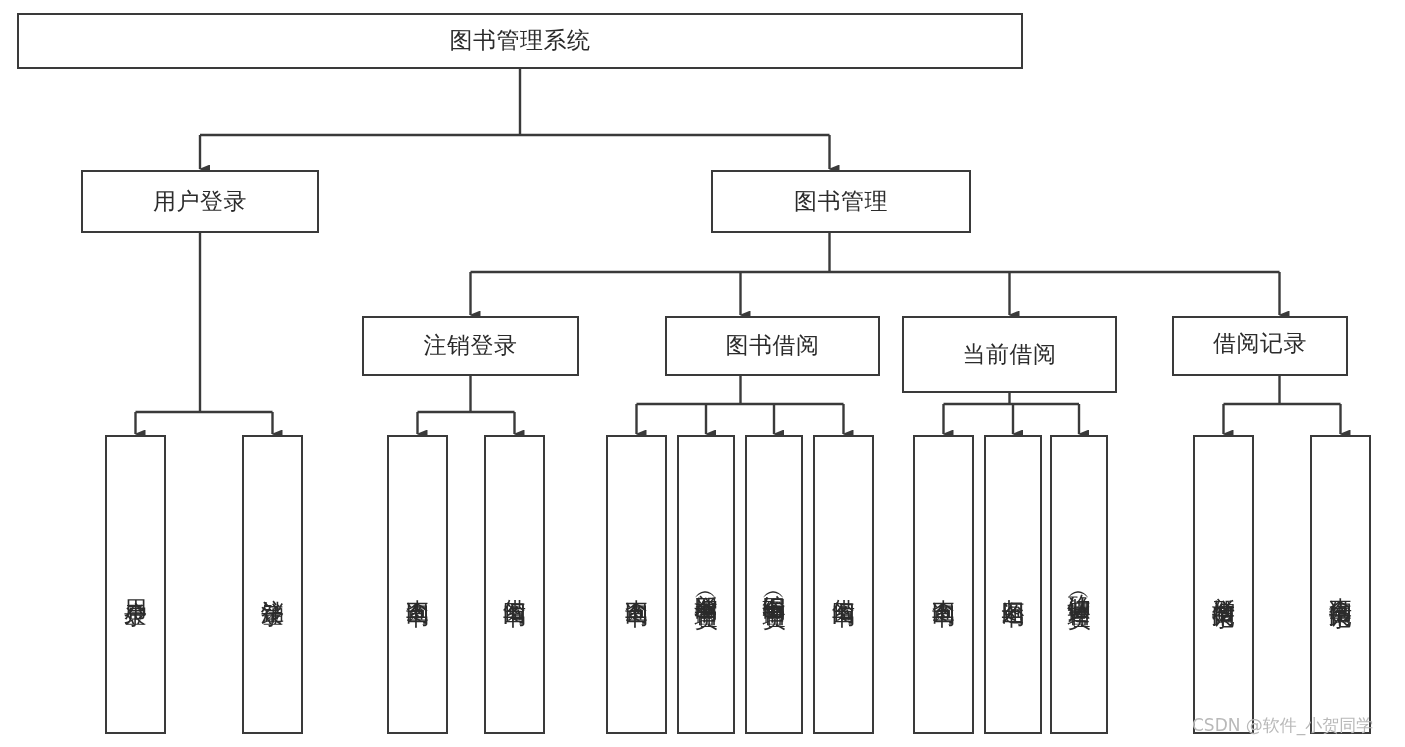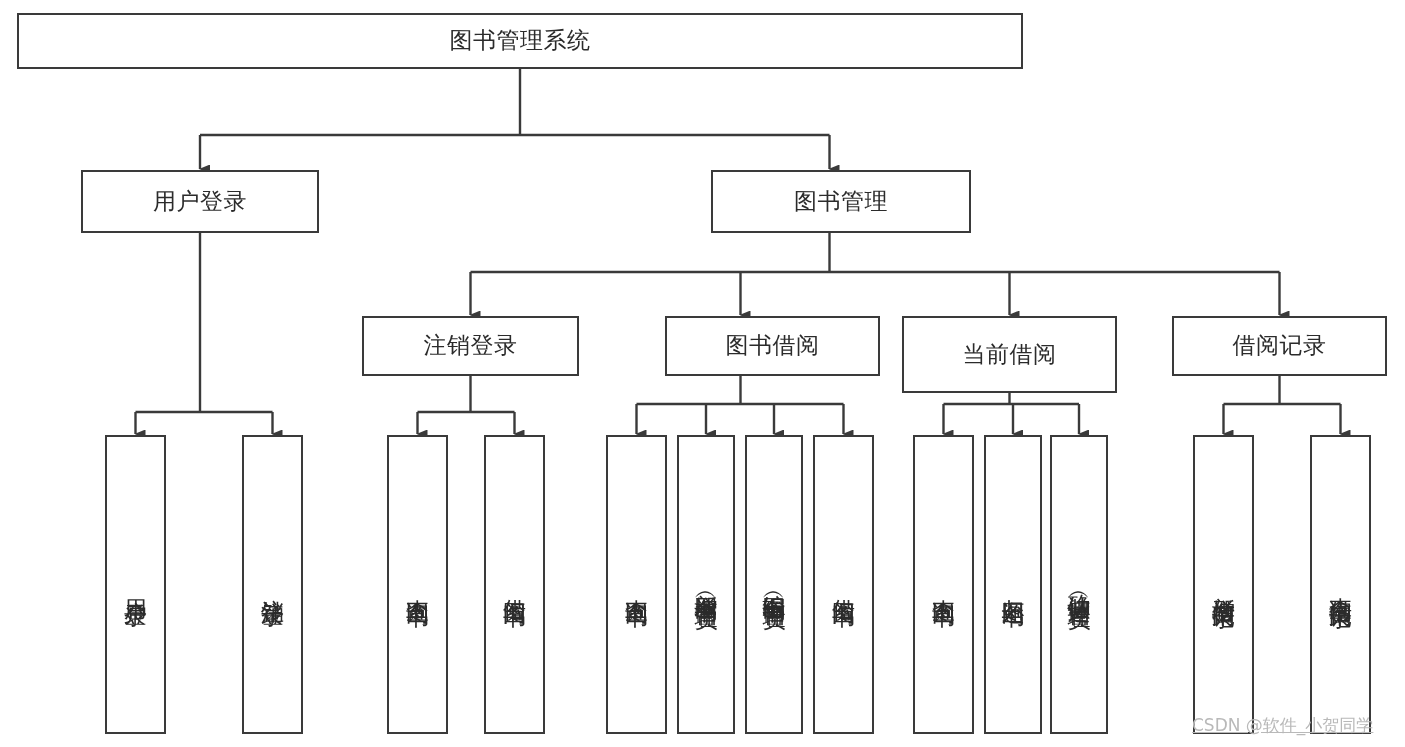--- a/index.html
+++ b/index.html
@@ -59,21 +59,20 @@
   }
   #watermark {
     position: absolute;
     left: 1192px;
     top: 714px;
     font-size: 17px;
     color: #b9b9b9;
     white-space: nowrap;
     z-index: 5;
     font-family: "DejaVu Sans", "Liberation Sans", sans-serif;
-    text-decoration: underline;
   }
 </style>
 </head>
 <body>
 
 <div id="canvas">
   <svg id="edges" viewBox="0 0 1405 747">
     <defs>
       <marker id="arrowhead" markerWidth="9" markerHeight="11" refX="4.5" refY="10" orient="auto-start-reverse" markerUnits="userSpaceOnUse">
         <path d="M0,0 L9,0 L4.5,11 Z" fill="#3a3a3a"></path>
@@ -127,21 +126,21 @@
       </div>
       <div class="node horizontal" style="left: 362px; top: 316px; width: 217px; height: 60px;">
         <span class="label">注销登录</span>
       </div>
       <div class="node horizontal" style="left: 633px; top: 316px; width: 215px; height: 60px; margin-left: 32px;">
         <span class="label">图书借阅</span>
       </div>
       <div class="node horizontal" style="left: 902px; top: 316px; width: 215px; height: 77px;">
         <span class="label">当前借阅</span>
       </div>
-      <div class="node horizontal" style="left: 1172px; top: 316px; width: 215px; height: 60px;">
+      <div class="node horizontal" style="left: 1172px; top: 316px; width: 176px; height: 60px; font-family: Liberation Mono, monospace;">
         <span class="label">借阅记录</span>
       </div>
       <div class="node vertical" style="left: 105px; top: 435px; width: 61px; height: 299px;">
         <span class="label">用户登录</span>
       </div>
       <div class="node vertical" style="left: 242px; top: 435px; width: 61px; height: 299px;">
         <span class="label">注销登录</span>
       </div>
       <div class="node vertical" style="left: 387px; top: 435px; width: 61px; height: 299px;">
         <span class="label">查询图书</span>

